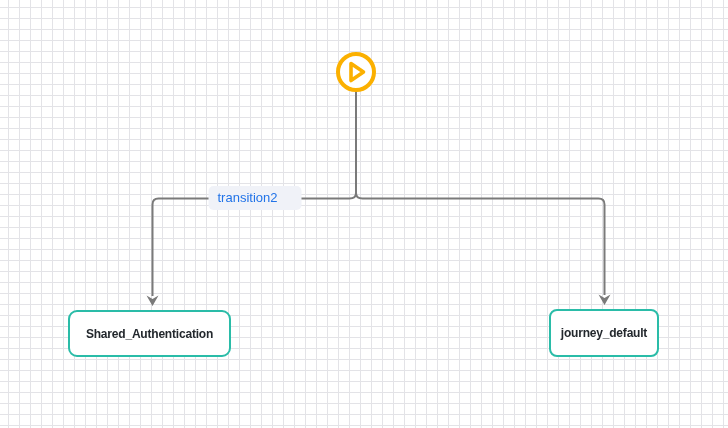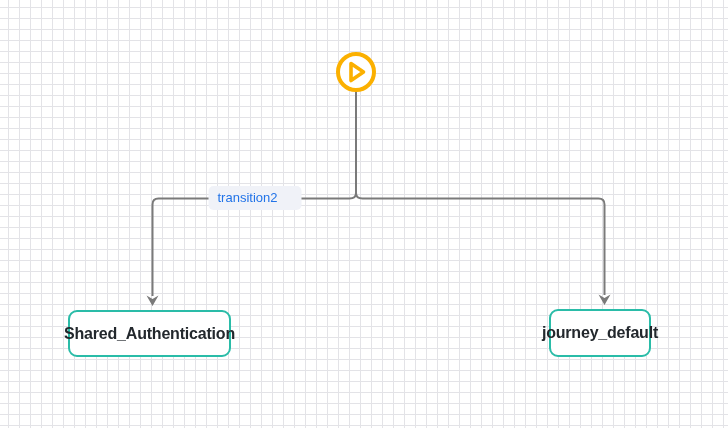--- a/index.html
+++ b/index.html
@@ -28,26 +28,26 @@
   .start-node svg { display: block; width: 44px; height: 44px; }
   .play-ring { fill: #ffffff; stroke: var(--start-accent); stroke-width: 4; }
   .play-tri  { fill: none; stroke: var(--start-accent); stroke-width: 3.6; stroke-linejoin: round; }
 
   .node {
     position: absolute; box-sizing: border-box;
     background: #ffffff;
     border: 2.5px solid var(--node-border);
     border-radius: 9px;
     display: flex; align-items: center; justify-content: center;
-    font-weight: bold; font-size: 16px; letter-spacing: -0.2px;
+    font-weight: bold; font-size: 12px; letter-spacing: -0.2px;
     color: var(--node-text); white-space: nowrap;
     cursor: pointer;
   }
   .node-left  { left: 68px;  top: 310px; width: 163px; height: 47px; }
-  .node-right { left: 549px; top: 309px; width: 102px; height: 48px; }
+  .node-right { left: 549px; top: 309px; width: 110px; height: 48px; border-radius: 8px; }
 
   .edge-label {
     position: absolute; transform: translate(-50%, -50%);
     background: var(--edge-label-bg);
     color: var(--edge-label-text);
     font-size: 13px; line-height: 1;
     padding: 5px 24px 6px 9px; border-radius: 5px;
     cursor: pointer; white-space: nowrap;
   }
   .edge-label-1 { left: 255px; top: 198px; }

